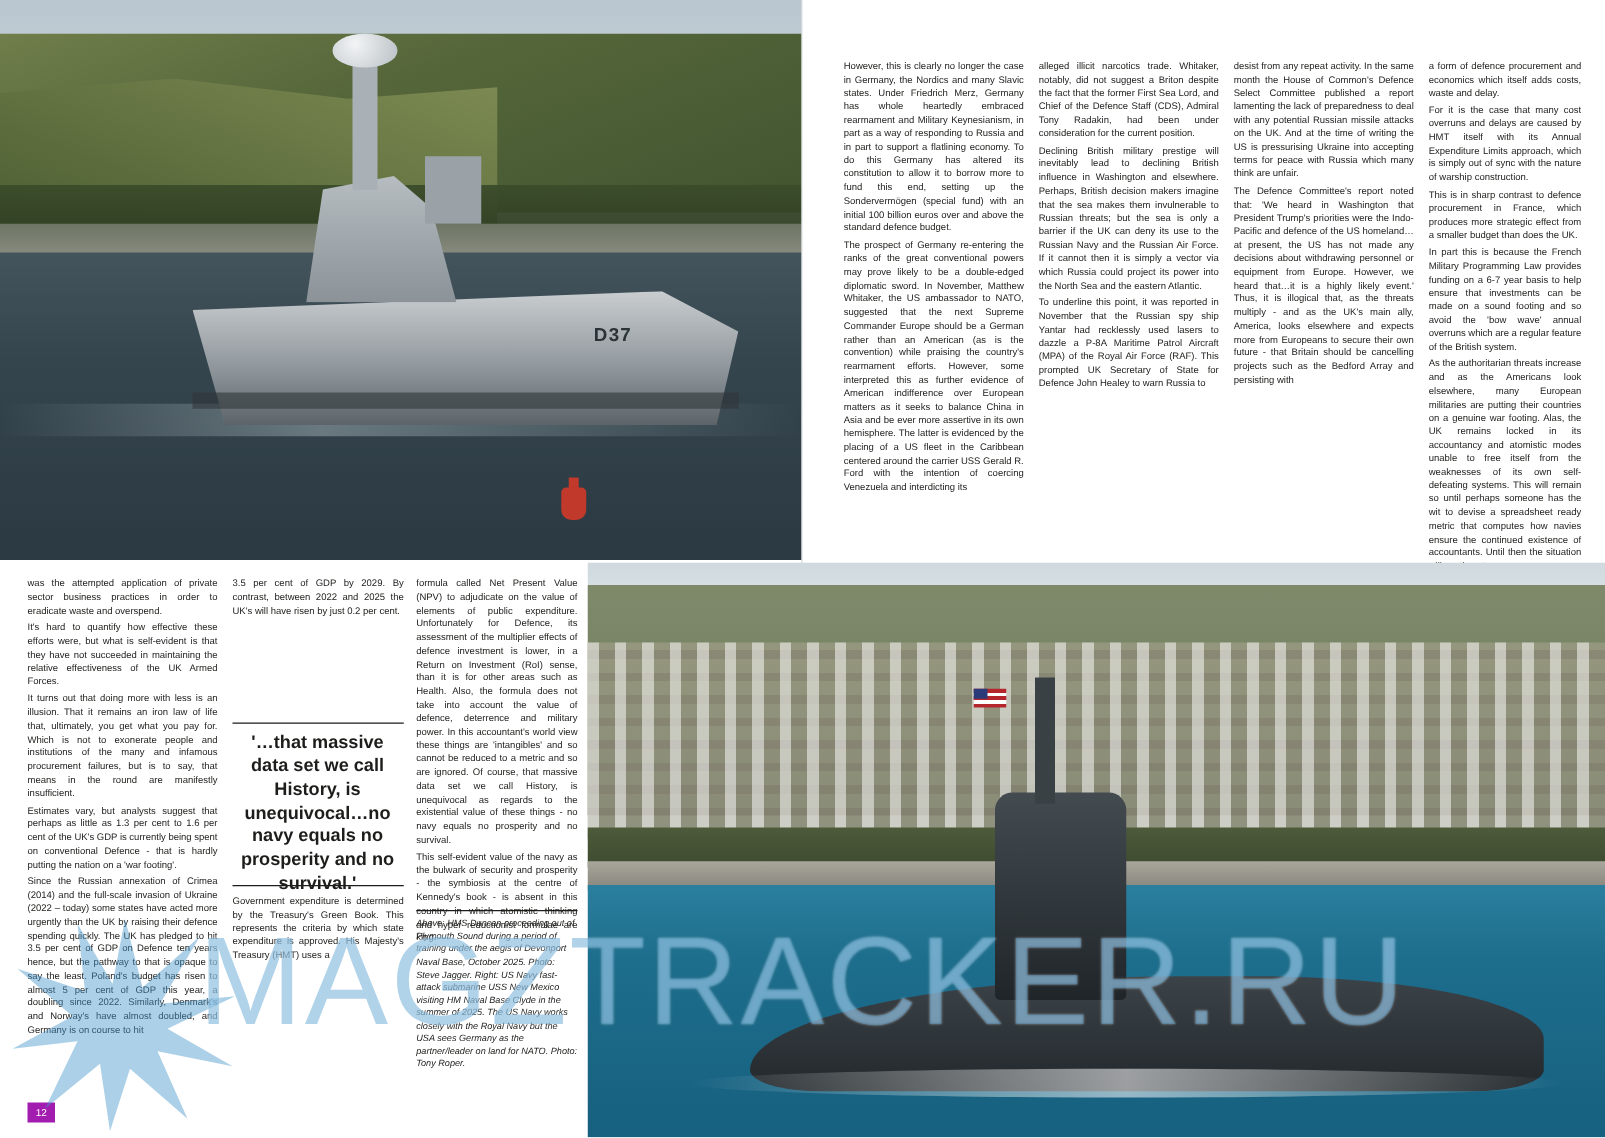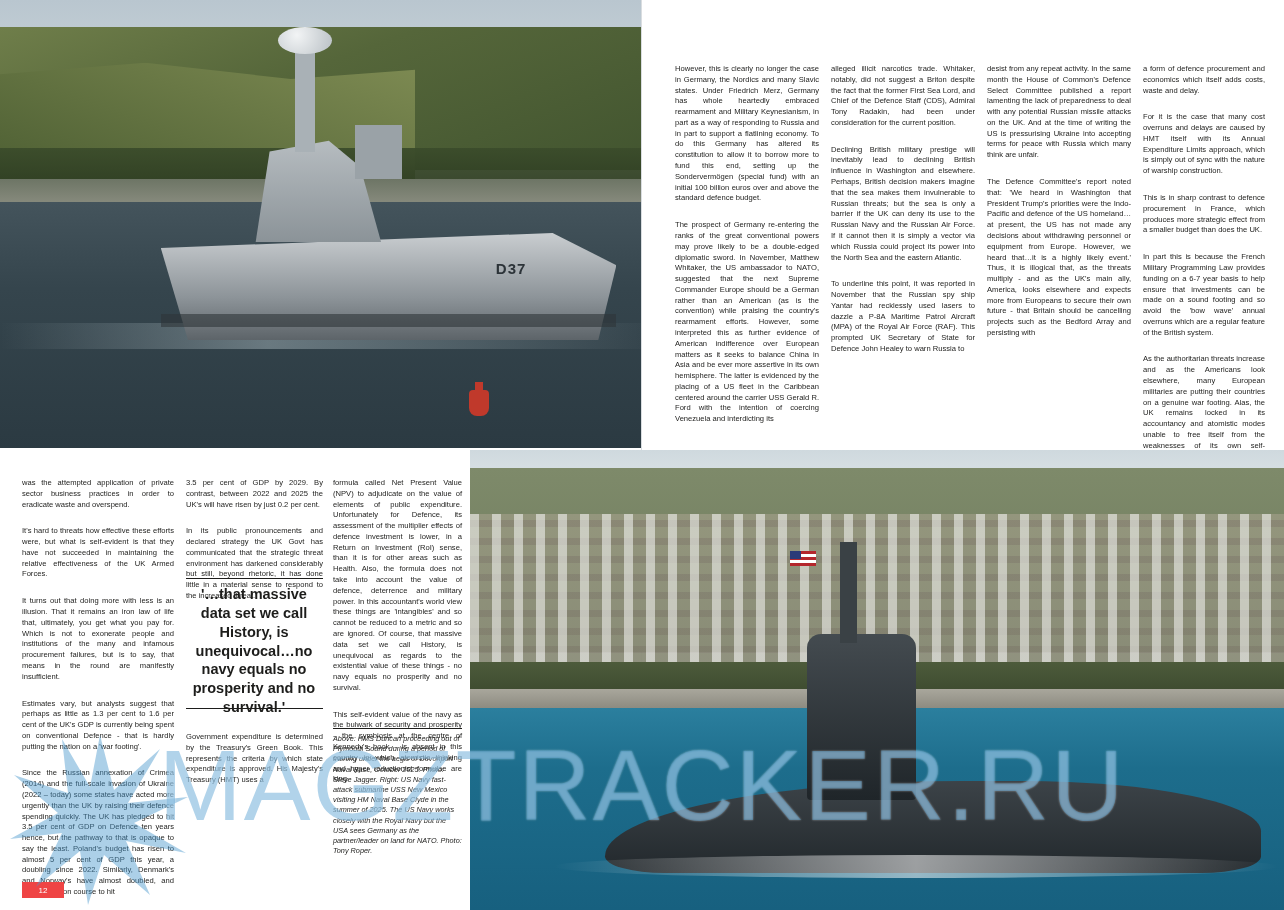--- a/index.html
+++ b/index.html
@@ -11,21 +11,21 @@
     position:relative;
   }
   .spread{position:absolute;inset:0;}
 
   
   .page-left{position:absolute;left:0;top:0;width:642px;height:910px;background:#fff;}
   .page-right{position:absolute;left:642px;top:0;width:642px;height:910px;background:#fff;}
   .gutter{position:absolute;left:641px;top:0;width:2px;height:910px;background:#d9dde0;}
 
   
-  .photo{position:absolute;overflow:hidden;padding-left:28px;}
+  .photo{position:absolute;overflow:hidden;}
 
   
   .photo-destroyer{left:0;top:0;width:642px;height:448px;}
   .sky{position:absolute;left:0;top:0;width:100%;height:26%;
        background:linear-gradient(#b9c6cf,#cfd8dd);}
   .hill{position:absolute;left:0;top:6%;width:100%;height:32%;
         background:linear-gradient(160deg,#6f7e4a 0%,#55663a 40%,#41542f 100%);}
   .hill2{position:absolute;left:0;top:14%;width:62%;height:26%;
         background:linear-gradient(200deg,#7d8a52 0%,#4d5f33 100%);
         clip-path:polygon(0 10%,35% 0,70% 14%,100% 6%,100% 100%,0 100%);}
@@ -76,31 +76,31 @@
   .sail-mast{position:absolute;left:44%;top:20%;width:2%;height:22%;background:#3a4145;}
   .flag{position:absolute;left:38%;top:22%;width:26px;height:15px;
        background:linear-gradient(#b4262c 0 20%,#fff 20% 40%,#b4262c 40% 60%,#fff 60% 80%,#b4262c 80% 100%);}
   .flag:before{content:"";position:absolute;left:0;top:0;width:11px;height:8px;background:#2b3a78;}
   .foam{position:absolute;left:10%;top:88%;width:86%;height:5%;
        background:linear-gradient(90deg,rgba(255,255,255,0),rgba(255,255,255,.55),rgba(255,255,255,0));
        border-radius:50%;}
 
   
   .col{position:absolute;font-size:7.6px;line-height:1.42;color:#1d1d1b;text-align:justify;}
-  .col p{margin:16px 0 3px 0;}
+  .col p{margin:0 0 3px 0;}
   .caption{position:absolute;font-style:italic;font-size:7.3px;line-height:1.4;color:#1d1d1b;}
   .caption p{margin:0;}
 
   
   .pullquote{position:absolute;text-align:center;color:#1d1d1b;font-weight:600;}
   .pq-left{left:188px;top:585px;width:132px;font-size:14.5px;line-height:1.3;text-align:center;}
   .pq-rule-top,.pq-rule-bot{position:absolute;height:1px;background:#1d1d1b;}
 
   
-  .folio{position:absolute;bottom:12px;width:42px;height:16px;background:#ef4444;color:#fff;
+  .folio{position:absolute;bottom:12px;width:22px;height:16px;background:#a21caf;color:#fff;
          font-size:8px;display:flex;align-items:center;justify-content:center;margin-top:32px;}
   .folio-left{left:22px;}
   .folio-right{right:22px;}
 
   
   .watermark{position:absolute;left:0;top:690px;width:1284px;height:190px;
     display:flex;align-items:center;justify-content:center;
     font-size:100px;font-weight:400;letter-spacing:2px;
     color:rgba(70,150,205,.42);
     text-shadow:0 0 2px rgba(255,255,255,.5);
@@ -127,29 +127,28 @@
       <div class="superstructure"></div>
       <div class="funnel"></div>
       <div class="mast"></div>
       <div class="radome"></div>
       <div class="bowmark">D37</div>
       <div class="buoy"></div>
     </div>
 
     <div class="col" style="left:22px;top:462px;width:152px;height:430px;">
       <p>was the attempted application of private sector business practices in order to eradicate waste and overspend.</p>
-      <p>It's hard to threats how effective these efforts were, but what is self-evident is that they have not succeeded in maintaining the relative effectiveness of the UK Armed Forces.</p>
+      <p>It's hard to quantify how effective these efforts were, but what is self-evident is that they have not succeeded in maintaining the relative effectiveness of the UK Armed Forces.</p>
       <p>It turns out that doing more with less is an illusion. That it remains an iron law of life that, ultimately, you get what you pay for. Which is not to exonerate people and institutions of the many and infamous procurement failures, but is to say, that means in the round are manifestly insufficient.</p>
       <p>Estimates vary, but analysts suggest that perhaps as little as 1.3 per cent to 1.6 per cent of the UK's GDP is currently being spent on conventional Defence - that is hardly putting the nation on a 'war footing'.</p>
       <p>Since the Russian annexation of Crimea (2014) and the full-scale invasion of Ukraine (2022 – today) some states have acted more urgently than the UK by raising their defence spending quickly. The UK has pledged to hit 3.5 per cent of GDP on Defence ten years hence, but the pathway to that is opaque to say the least. Poland's budget has risen to almost 5 per cent of GDP this year, a doubling since 2022. Similarly, Denmark's and Norway's have almost doubled, and Germany is on course to hit</p>
     </div>
 
     <div class="col" style="left:186px;top:462px;width:137px;height:110px;">
       <p>3.5 per cent of GDP by 2029. By contrast, between 2022 and 2025 the UK's will have risen by just 0.2 per cent.</p>
-      <p>In its public pronouncements and declared strategy the UK Govt has communicated that the strategic threat environment has darkened considerably but still, beyond rhetoric, it has done little in a material sense to respond to the increased threat.</p>
     </div>
 
     <div class="pq-rule-top" style="left:186px;top:578px;width:137px;"></div>
     <div class="pullquote pq-left">'…that massive data set we call History, is unequivocal…no navy equals no prosperity and no survival.'</div>
     <div class="pq-rule-bot" style="left:186px;top:708px;width:137px;"></div>
 
     <div class="col" style="left:186px;top:716px;width:137px;height:180px;">
       <p>Government expenditure is determined by the Treasury's Green Book. This represents the criteria by which state expenditure is approved. His Majesty's Treasury (HMT) uses a</p>
     </div>
 

